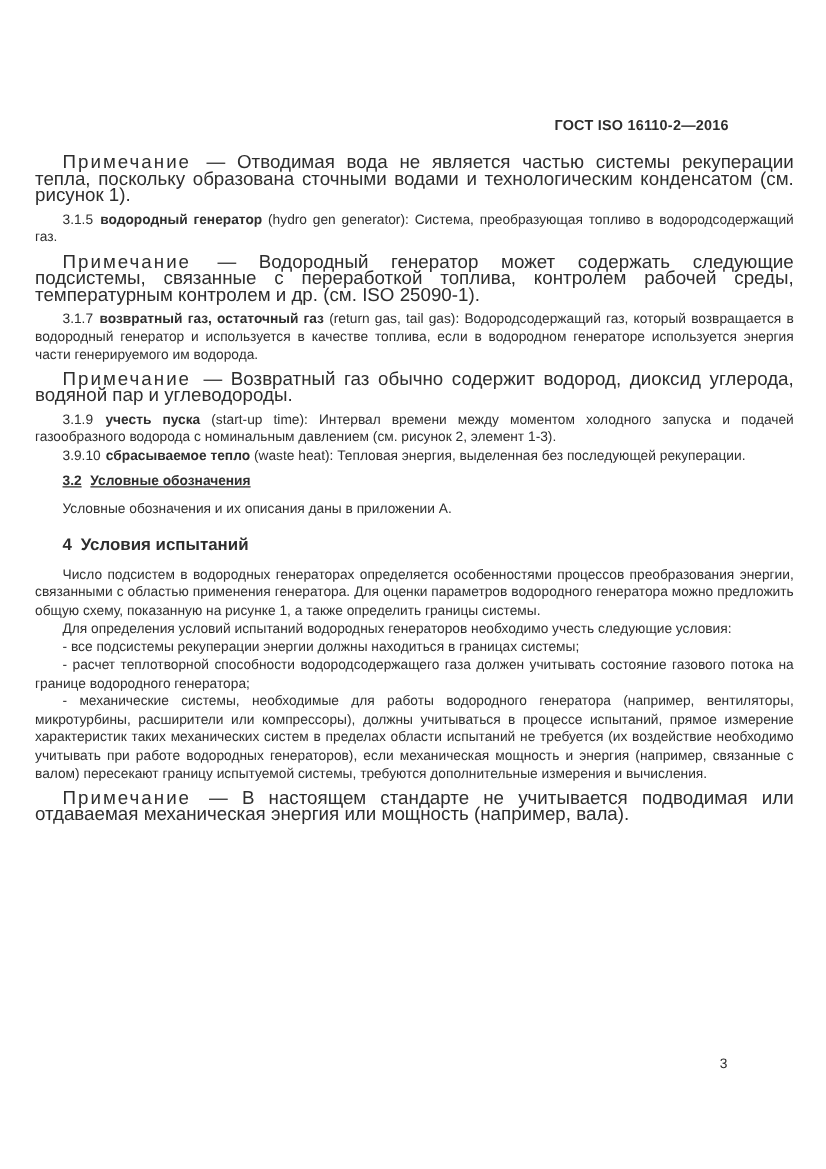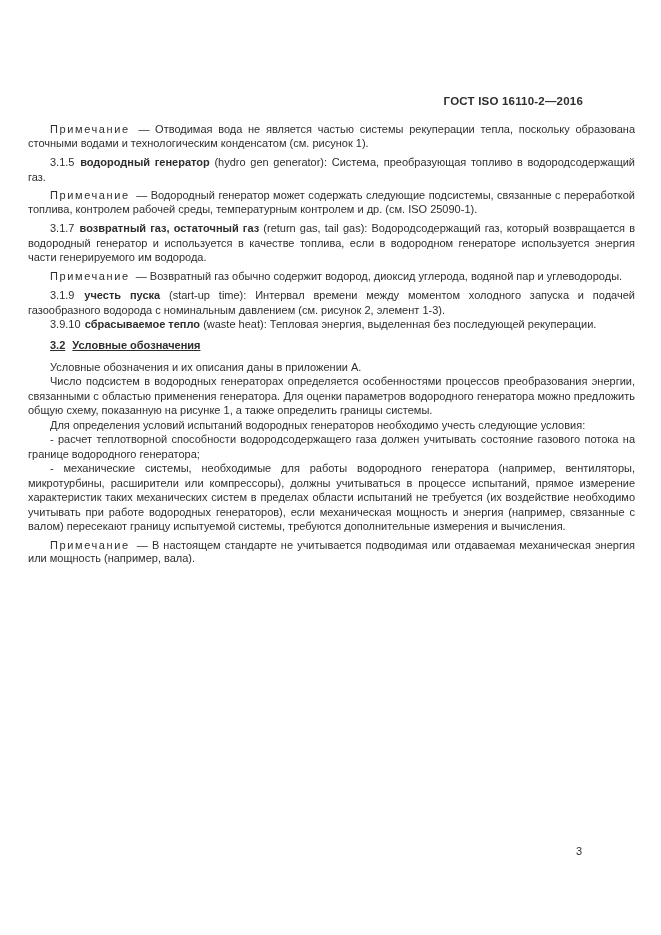--- a/index.html
+++ b/index.html
@@ -30,21 +30,21 @@
   .para {
     font-size: 11px;
     line-height: 14.5px;
     text-indent: 22px;
     text-align: justify;
     margin: 0;
     hyphens: auto;
     -webkit-hyphens: auto;
   }
   .note {
-    font-size: 11px;
+    font-size: 15px;
     line-height: 13.5px;
     text-indent: 22px;
     text-align: justify;
     margin: 5px 0 5px 0;
     hyphens: auto;
     -webkit-hyphens: auto;
   }
   .note-label {
     letter-spacing: 1.6px;
     margin-right: 3px;
@@ -103,25 +103,27 @@
       <span>(start-up time): Интервал времени между моментом холодного запуска и подачей газообразного водорода с номинальным давлением (см. рисунок 2, элемент 1-3).</span></p>
 
     <p class="para"><span class="t-num">3.9.10</span>
       <b>сбрасываемое тепло</b>
       <span>(waste heat): Тепловая энергия, выделенная без последующей рекуперации.</span></p>
 
     <p class="h-sub"><span class="h-num">3.2</span><span>Условные обозначения</span></p>
 
     <p class="para">Условные обозначения и их описания даны в приложении А.</p>
 
+    <p class="h-main"><span class="h-num">4</span><span>Условия испытаний</span></p>
 
     <p class="para">Число подсистем в водородных генераторах определяется особенностями процессов преобразования энергии, связанными с областью применения генератора. Для оценки параметров водородного генератора можно предложить общую схему, показанную на рисунке 1, а также определить границы системы.</p>
 
     <p class="para">Для определения условий испытаний водородных генераторов необходимо учесть следующие условия:</p>
 
+    <p class="para">- все подсистемы рекуперации энергии должны находиться в границах системы;</p>
 
 
     <p class="para">- расчет теплотворной способности водородсодержащего газа должен учитывать состояние газового потока на границе водородного генератора;</p>
 
     <p class="para">- механические системы, необходимые для работы водородного генератора (например, вентиляторы, микротурбины, расширители или компрессоры), должны учитываться в процессе испытаний, прямое измерение характеристик таких механических систем в пределах области испытаний не требуется (их воздействие необходимо учитывать при работе водородных генераторов), если механическая мощность и энергия (например, связанные с валом) пересекают границу испытуемой системы, требуются дополнительные измерения и вычисления.</p>
 
     <p class="note"><span class="note-label">Примечание</span>
       <span>— В настоящем стандарте не учитывается подводимая или отдаваемая механическая энергия или мощность (например, вала).</span></p>
 
   </div>

